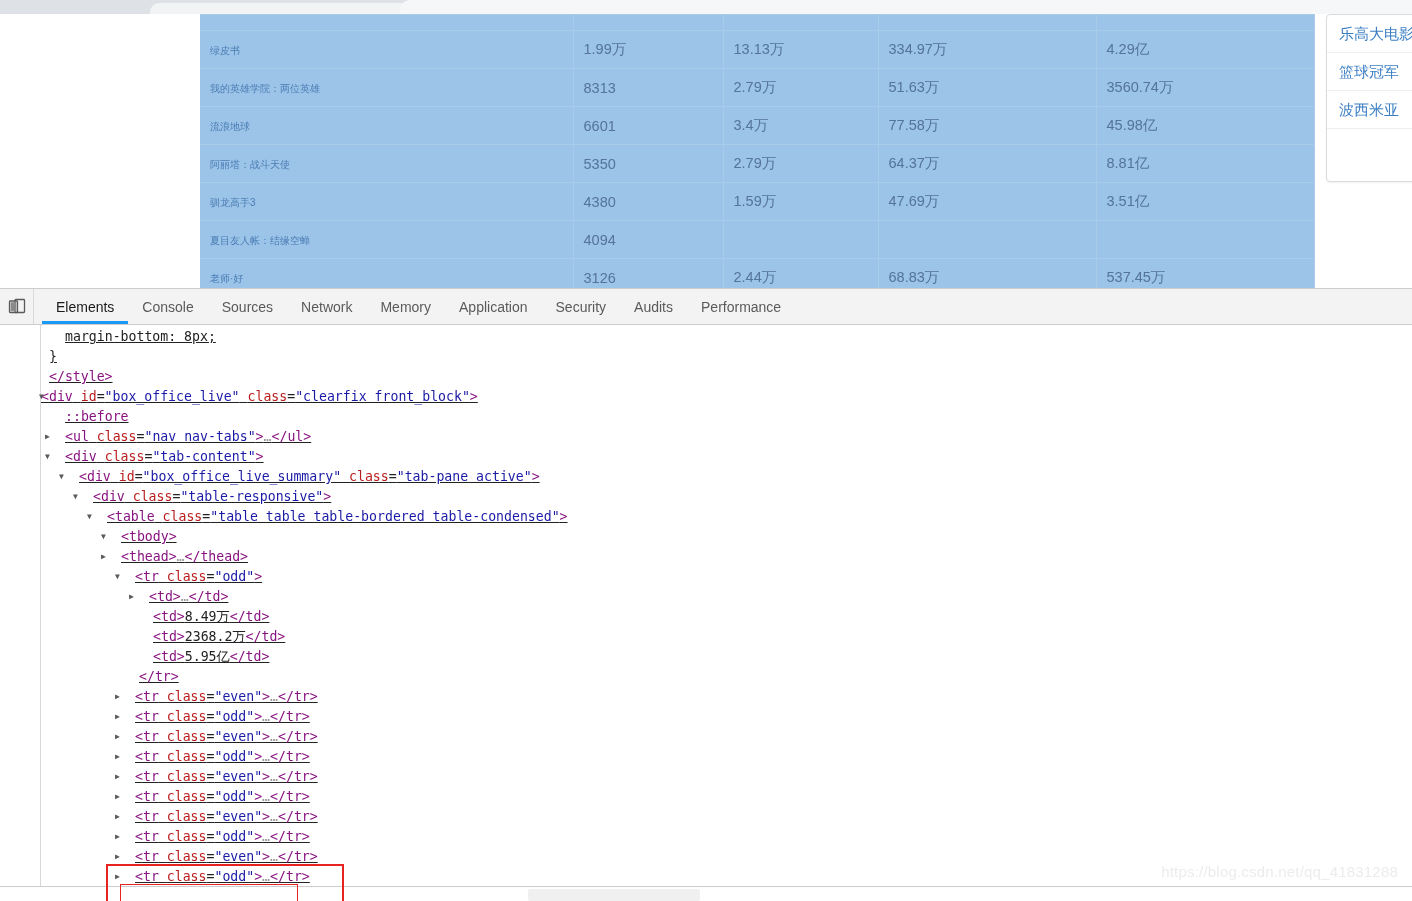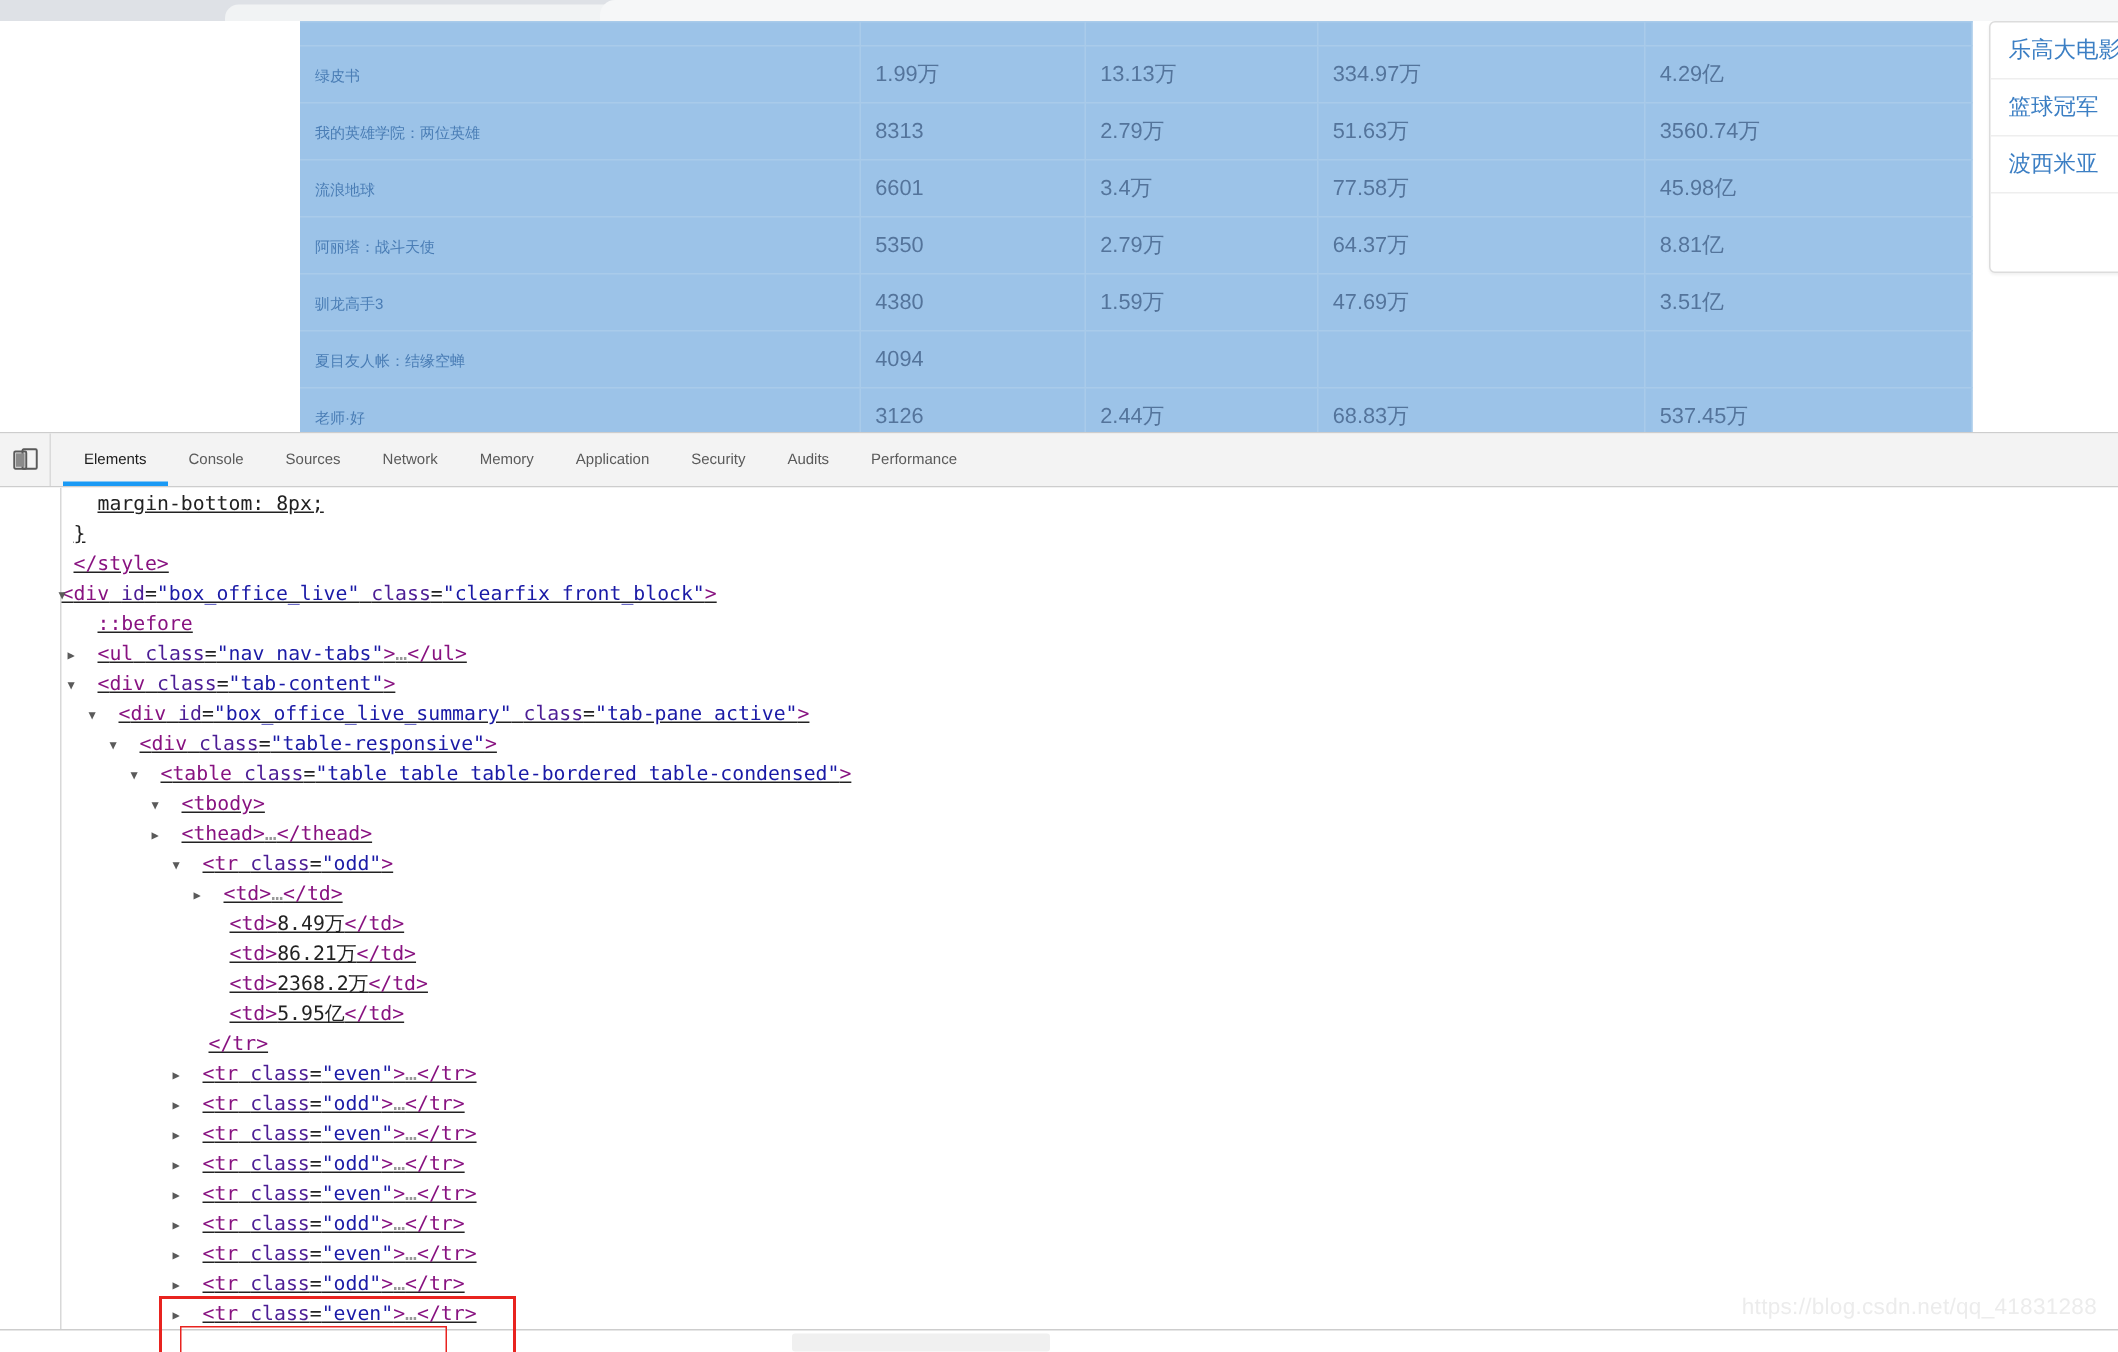--- a/index.html
+++ b/index.html
@@ -112,21 +112,21 @@
     cursor: pointer;
   }
   #devtools-tabs {
     display: flex; align-items: stretch;
     padding-left: 8px;
   }
   .dt-tab {
     position: relative;
     display: flex; align-items: center;
     padding: 0 14px;
-    font-size: 10px;
+    font-size: 14px;
     color: #5a5a5a;
     cursor: pointer;
     white-space: nowrap;
     text-align: right;
   }
   .dt-tab.active { color: #1a1a1a; }
   .dt-tab.active::after {
     content: ""; position: absolute; left: 0; right: 0; bottom: 0;
     height: 3px; background: #1a9af5;
   }
@@ -147,21 +147,21 @@
     position: absolute; left: 41px; top: 0; right: 0; bottom: 0;
     padding-top: 2px;
     font-family: "DejaVu Sans Mono", "Liberation Mono", monospace;
     font-size: 13.2px;
     line-height: 20px;
     color: #222222;
     white-space: nowrap;
   }
   .node { height: 20px; position: relative; text-decoration: underline; }
   .tag   { color: #881280; margin-top: 48px; }
-  .attr  { color: #4c1d95; }
+  .attr  { color: #b91c1c; }
   .val   { color: #1a1aa6; }
   .punc  { color: #881280; }
   .txt   { color: #222222; }
   .pseudo{ color: #881280; }
   .ellip { color: #999999; }
 
   .arrow {
     position: absolute;
     font-size: 8px; color: #5a5a5a;
     line-height: 20px;
@@ -392,23 +392,20 @@
 
       <div class="node" style="padding-left:98px">
         <span class="arrow closed" style="left:88px"></span>
         <span style="padding-left:10px"></span><span class="tag">&lt;td&gt;</span><span class="ellip">…</span><span class="tag">&lt;/td&gt;</span>
       </div>
 
       <div class="node" style="padding-left:112px">
         <span class="tag">&lt;td&gt;</span><span class="txt">8.49万</span><span class="tag">&lt;/td&gt;</span>
       </div>
       <div class="node" style="padding-left:112px">
-        <span class="tag">&lt;td&gt;</span><span class="txt">86.21万</span><span class="tag">&lt;/td&gt;</span>
-      </div>
-      <div class="node" style="padding-left:112px">
         <span class="tag">&lt;td&gt;</span><span class="txt">2368.2万</span><span class="tag">&lt;/td&gt;</span>
       </div>
       <div class="node" style="padding-left:112px">
         <span class="tag">&lt;td&gt;</span><span class="txt">5.95亿</span><span class="tag">&lt;/td&gt;</span>
       </div>
 
       <div class="node" style="padding-left:98px">
         <span class="tag">&lt;/tr&gt;</span>
       </div>
 

